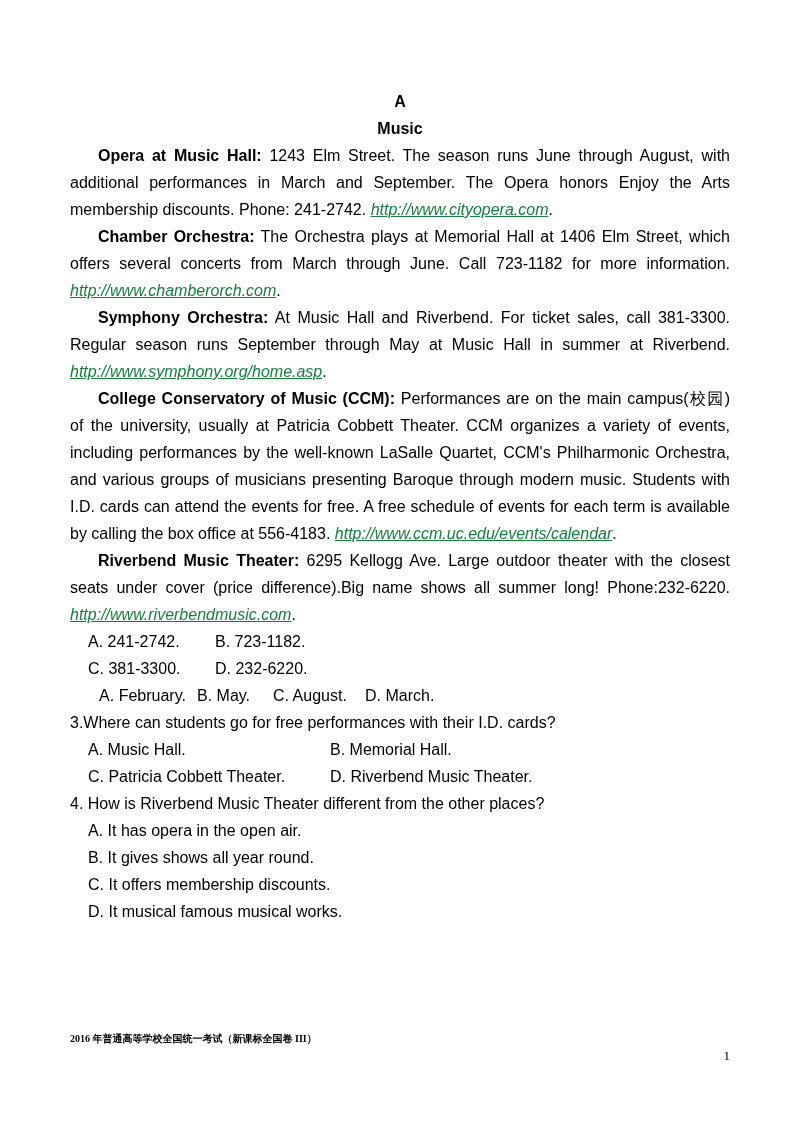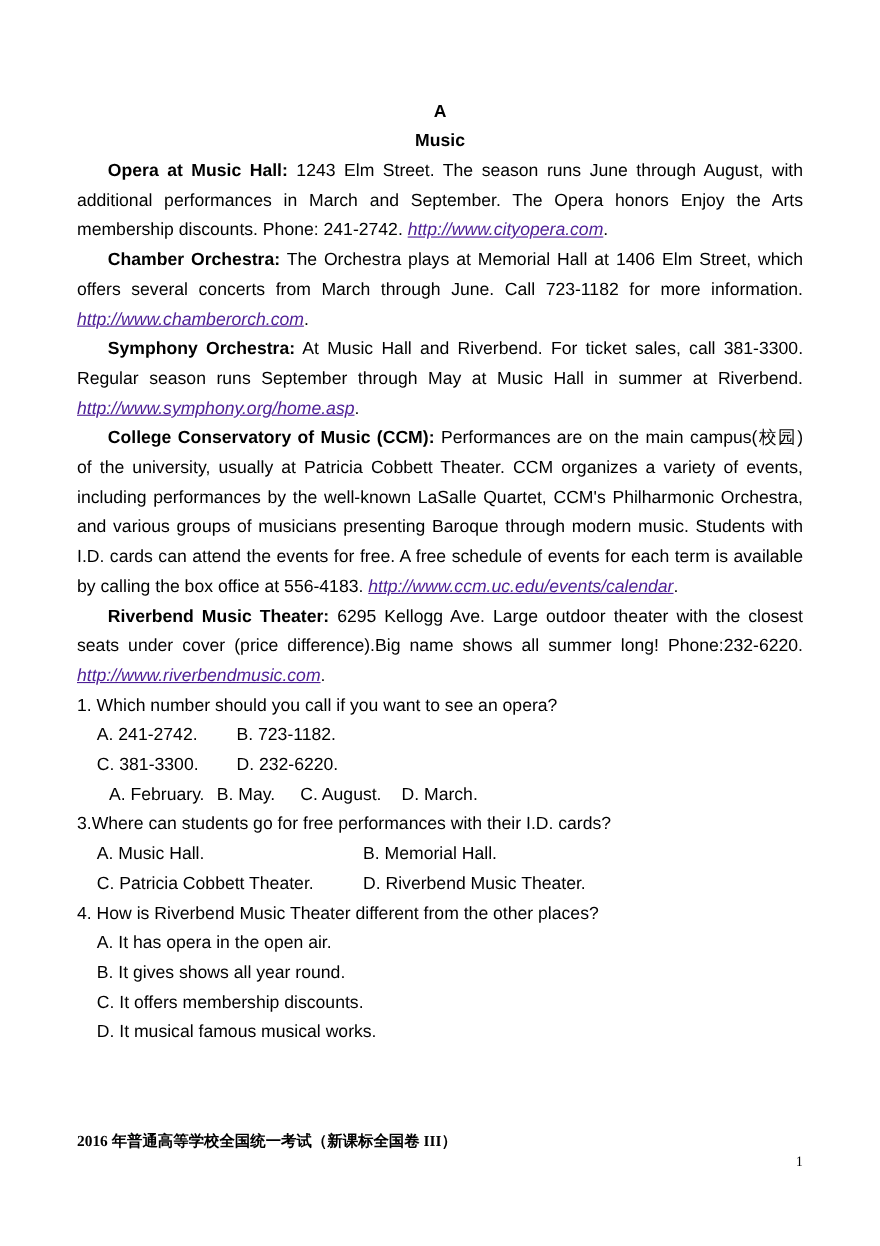--- a/index.html
+++ b/index.html
@@ -11,33 +11,33 @@
     font-family:"Liberation Sans",sans-serif;
     font-size:16px;
     line-height:27px;
     overflow:hidden;
   }
   .content{padding:88px 70px 0 70px;}
   .center-head{text-align:center;font-weight:bold;}
   .para{margin:0;text-align:justify;text-indent:28px;}
   .seg-b{font-weight:bold;}
   .seg-i{}
-  .seg-url{font-style:italic;text-decoration:underline;color:#4c1d95;}
+  .seg-url{font-style:italic;text-decoration:underline;color:#15803d;}
   .q-text{margin:0;}
   .opt-row{padding-left:18px;white-space:nowrap;}
   .opt{display:inline-block;}
   .q1 .opt:nth-child(1){width:127px;}
   .q2 .opt:nth-child(1){width:109px;text-align:center;}
   .q2 .opt:nth-child(2){width:76px;}
   .q2 .opt:nth-child(3){width:92px;}
   .q3 .opt:nth-child(1){width:242px;}
   .footer{
     position:absolute;left:70px;top:1030px;
     font-family:"Liberation Serif",serif;
-    font-weight:bold;font-size:14px;line-height:18px;
+    font-weight:bold;font-size:10px;line-height:18px;
   }
   .page-num{
     position:absolute;right:70px;top:1047px;
     font-family:"Liberation Serif",serif;
     font-size:13px;line-height:18px;
   }
 </style>
 </head>
 <body>
 
@@ -51,21 +51,20 @@
 
     <p class="para"><span class="seg-b">Chamber Orchestra:</span><span> The Orchestra plays at Memorial Hall at 1406 Elm Street, which offers several concerts from March through June. Call 723-1182 for more information. </span><span class="seg-url">http://www.chamberorch.com</span><span>.</span></p>
 
     <p class="para"><span class="seg-b">Symphony Orchestra:</span><span> At Music Hall and Riverbend. For ticket sales, call 381-3300. Regular season runs September through May at Music Hall in summer at Riverbend. </span><span class="seg-url">http://www.symphony.org/home.asp</span><span>.</span></p>
 
     <p class="para"><span class="seg-b">College Conservatory of Music (CCM):</span><span> Performances are on the main campus(校园) of the university, usually at Patricia Cobbett Theater. CCM organizes a variety of events, including performances by the well-known LaSalle Quartet, CCM's Philharmonic Orchestra, and various groups of musicians presenting Baroque through modern music. Students with I.D. cards can attend the events for free. A free schedule of events for each term is available by calling the box office at 556-4183. </span><span class="seg-url">http://www.ccm.uc.edu/events/calendar</span><span>.</span></p>
 
     <p class="para"><span class="seg-b">Riverbend Music Theater:</span><span> 6295 Kellogg Ave. Large outdoor theater with the closest seats under cover (price difference).Big name shows all summer long! Phone:232-6220. </span><span class="seg-url">http://www.riverbendmusic.com</span><span>.</span></p>
 
     <div class="question">
-      <p class="q-text">1. Which number should you call if you want to see an opera?</p>
       <div class="opt-row q1"><span class="opt">A. 241-2742.</span><span class="opt">B. 723-1182.</span></div>
       <div class="opt-row q1"><span class="opt">C. 381-3300.</span><span class="opt">D. 232-6220.</span></div>
     </div>
 
     <div class="question">
       <div class="opt-row q2"><span class="opt">A. February.</span><span class="opt">B. May.</span><span class="opt">C. August.</span><span class="opt">D. March.</span></div>
     </div>
 
     <div class="question">
       <p class="q-text">3.Where can students go for free performances with their I.D. cards?</p>

